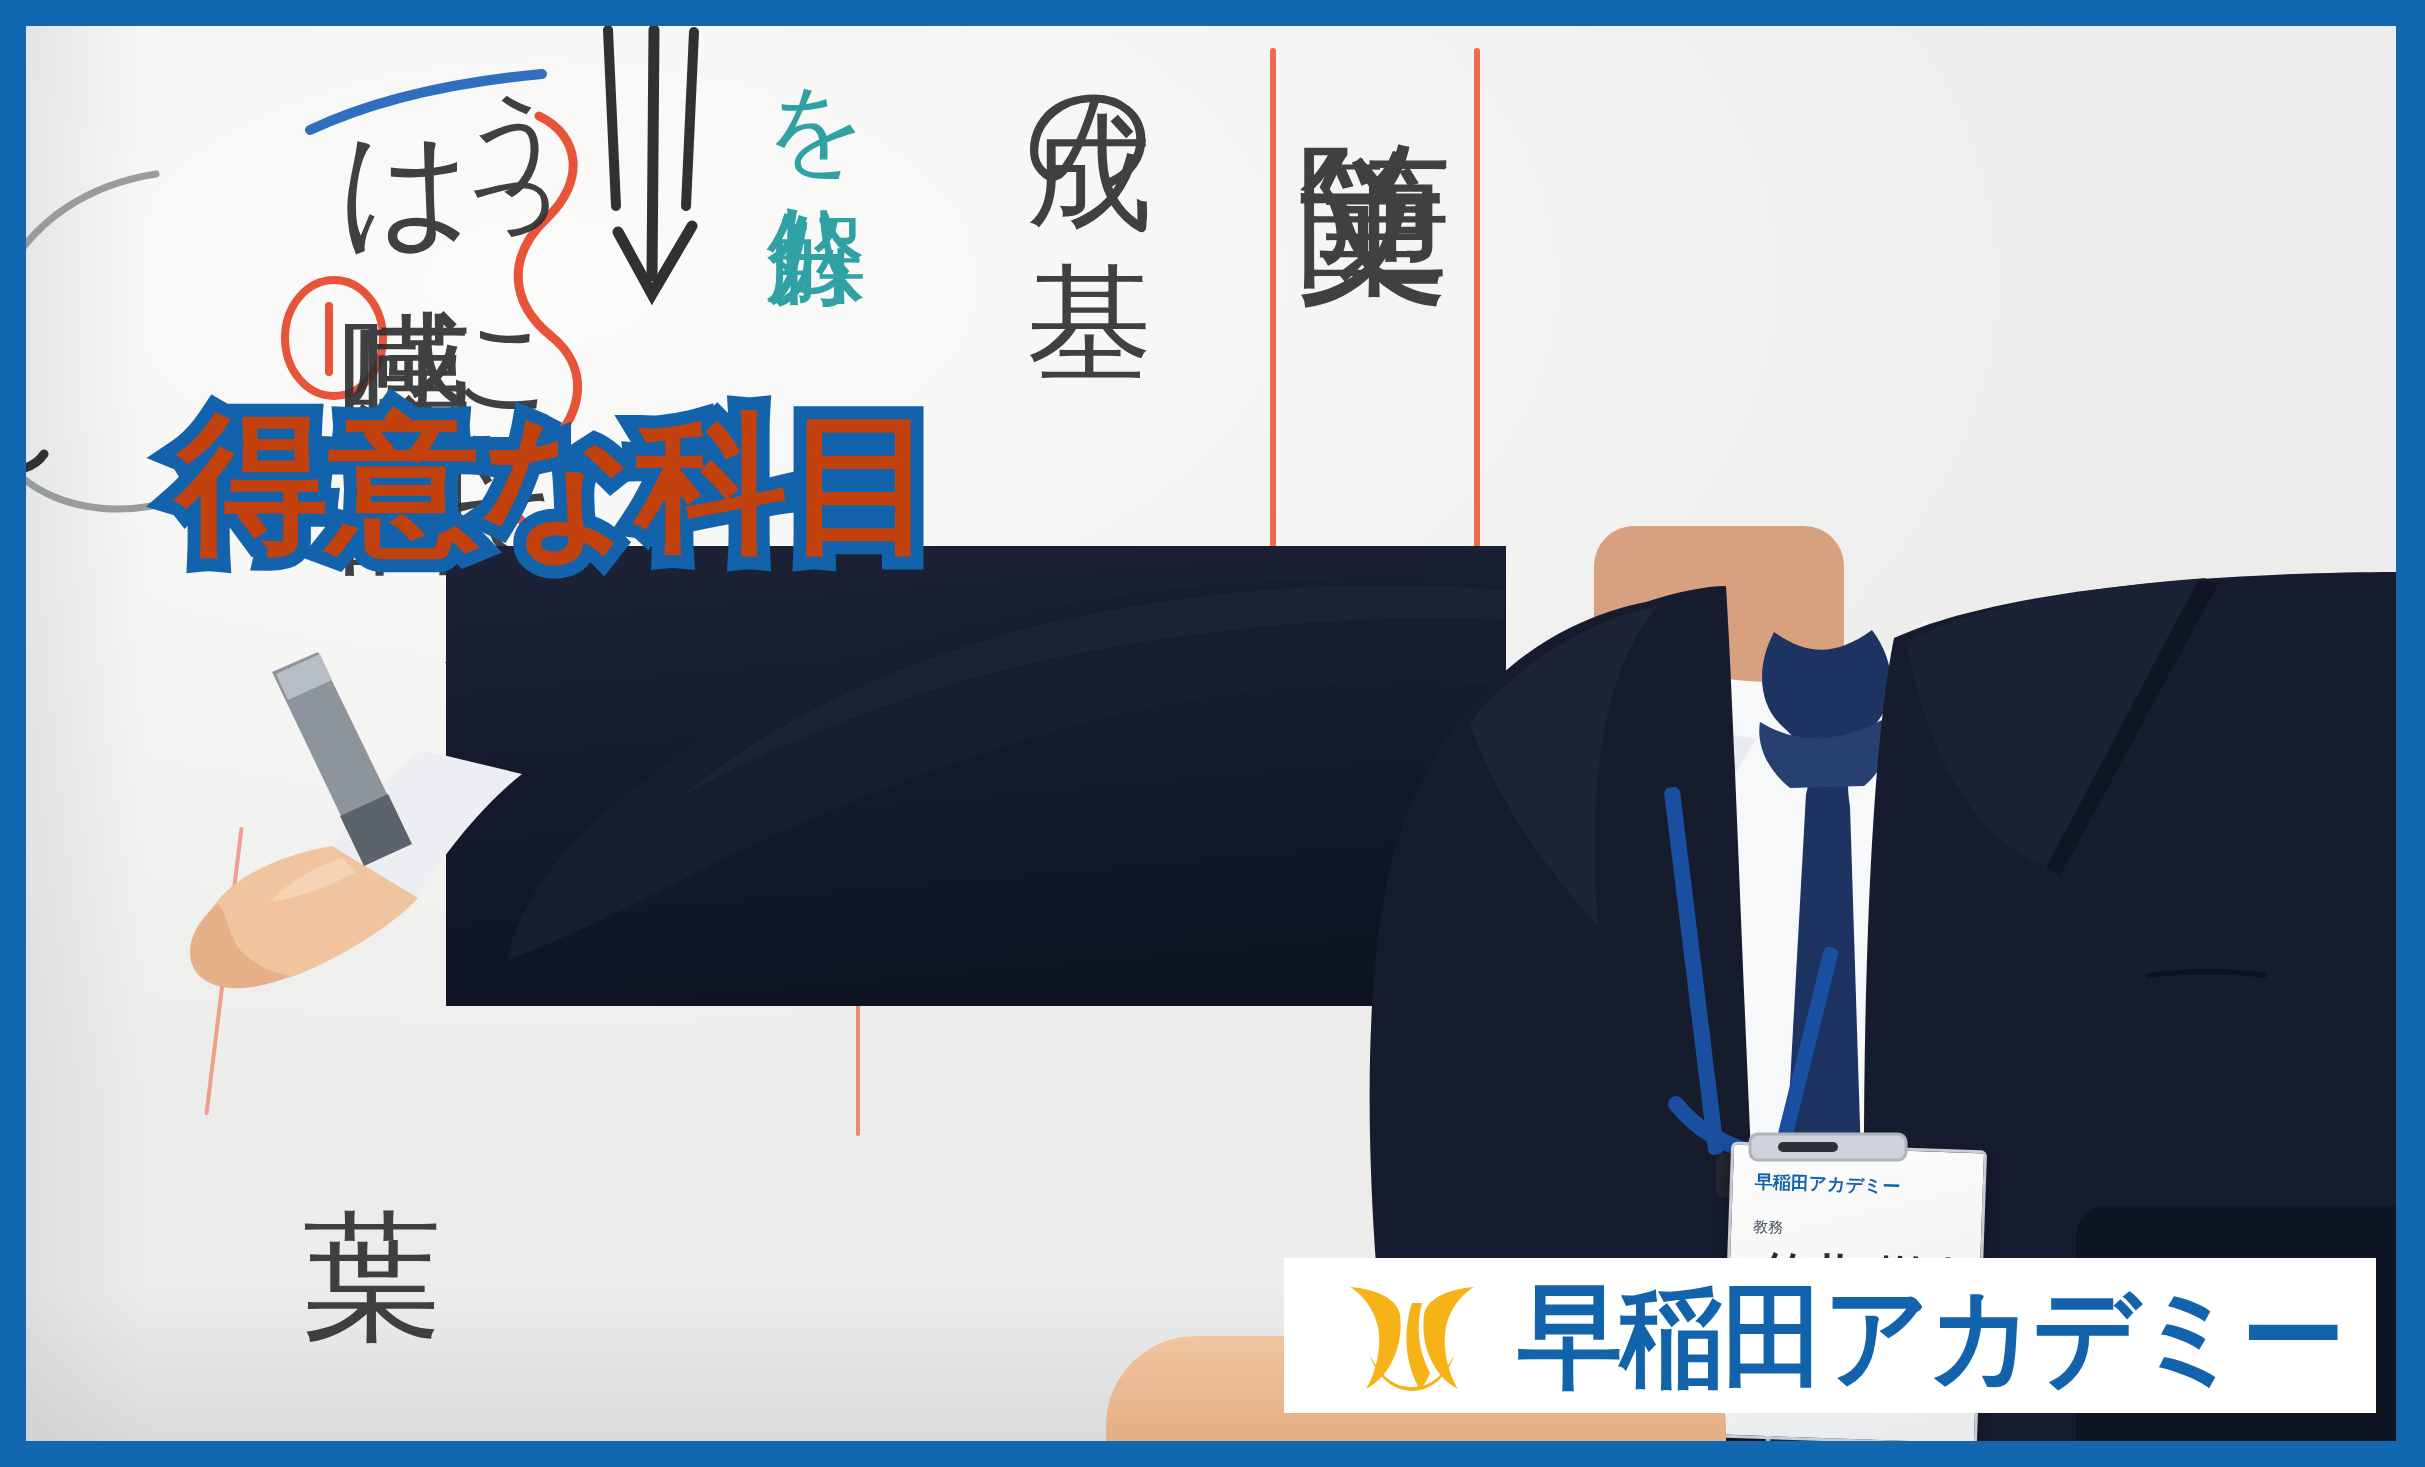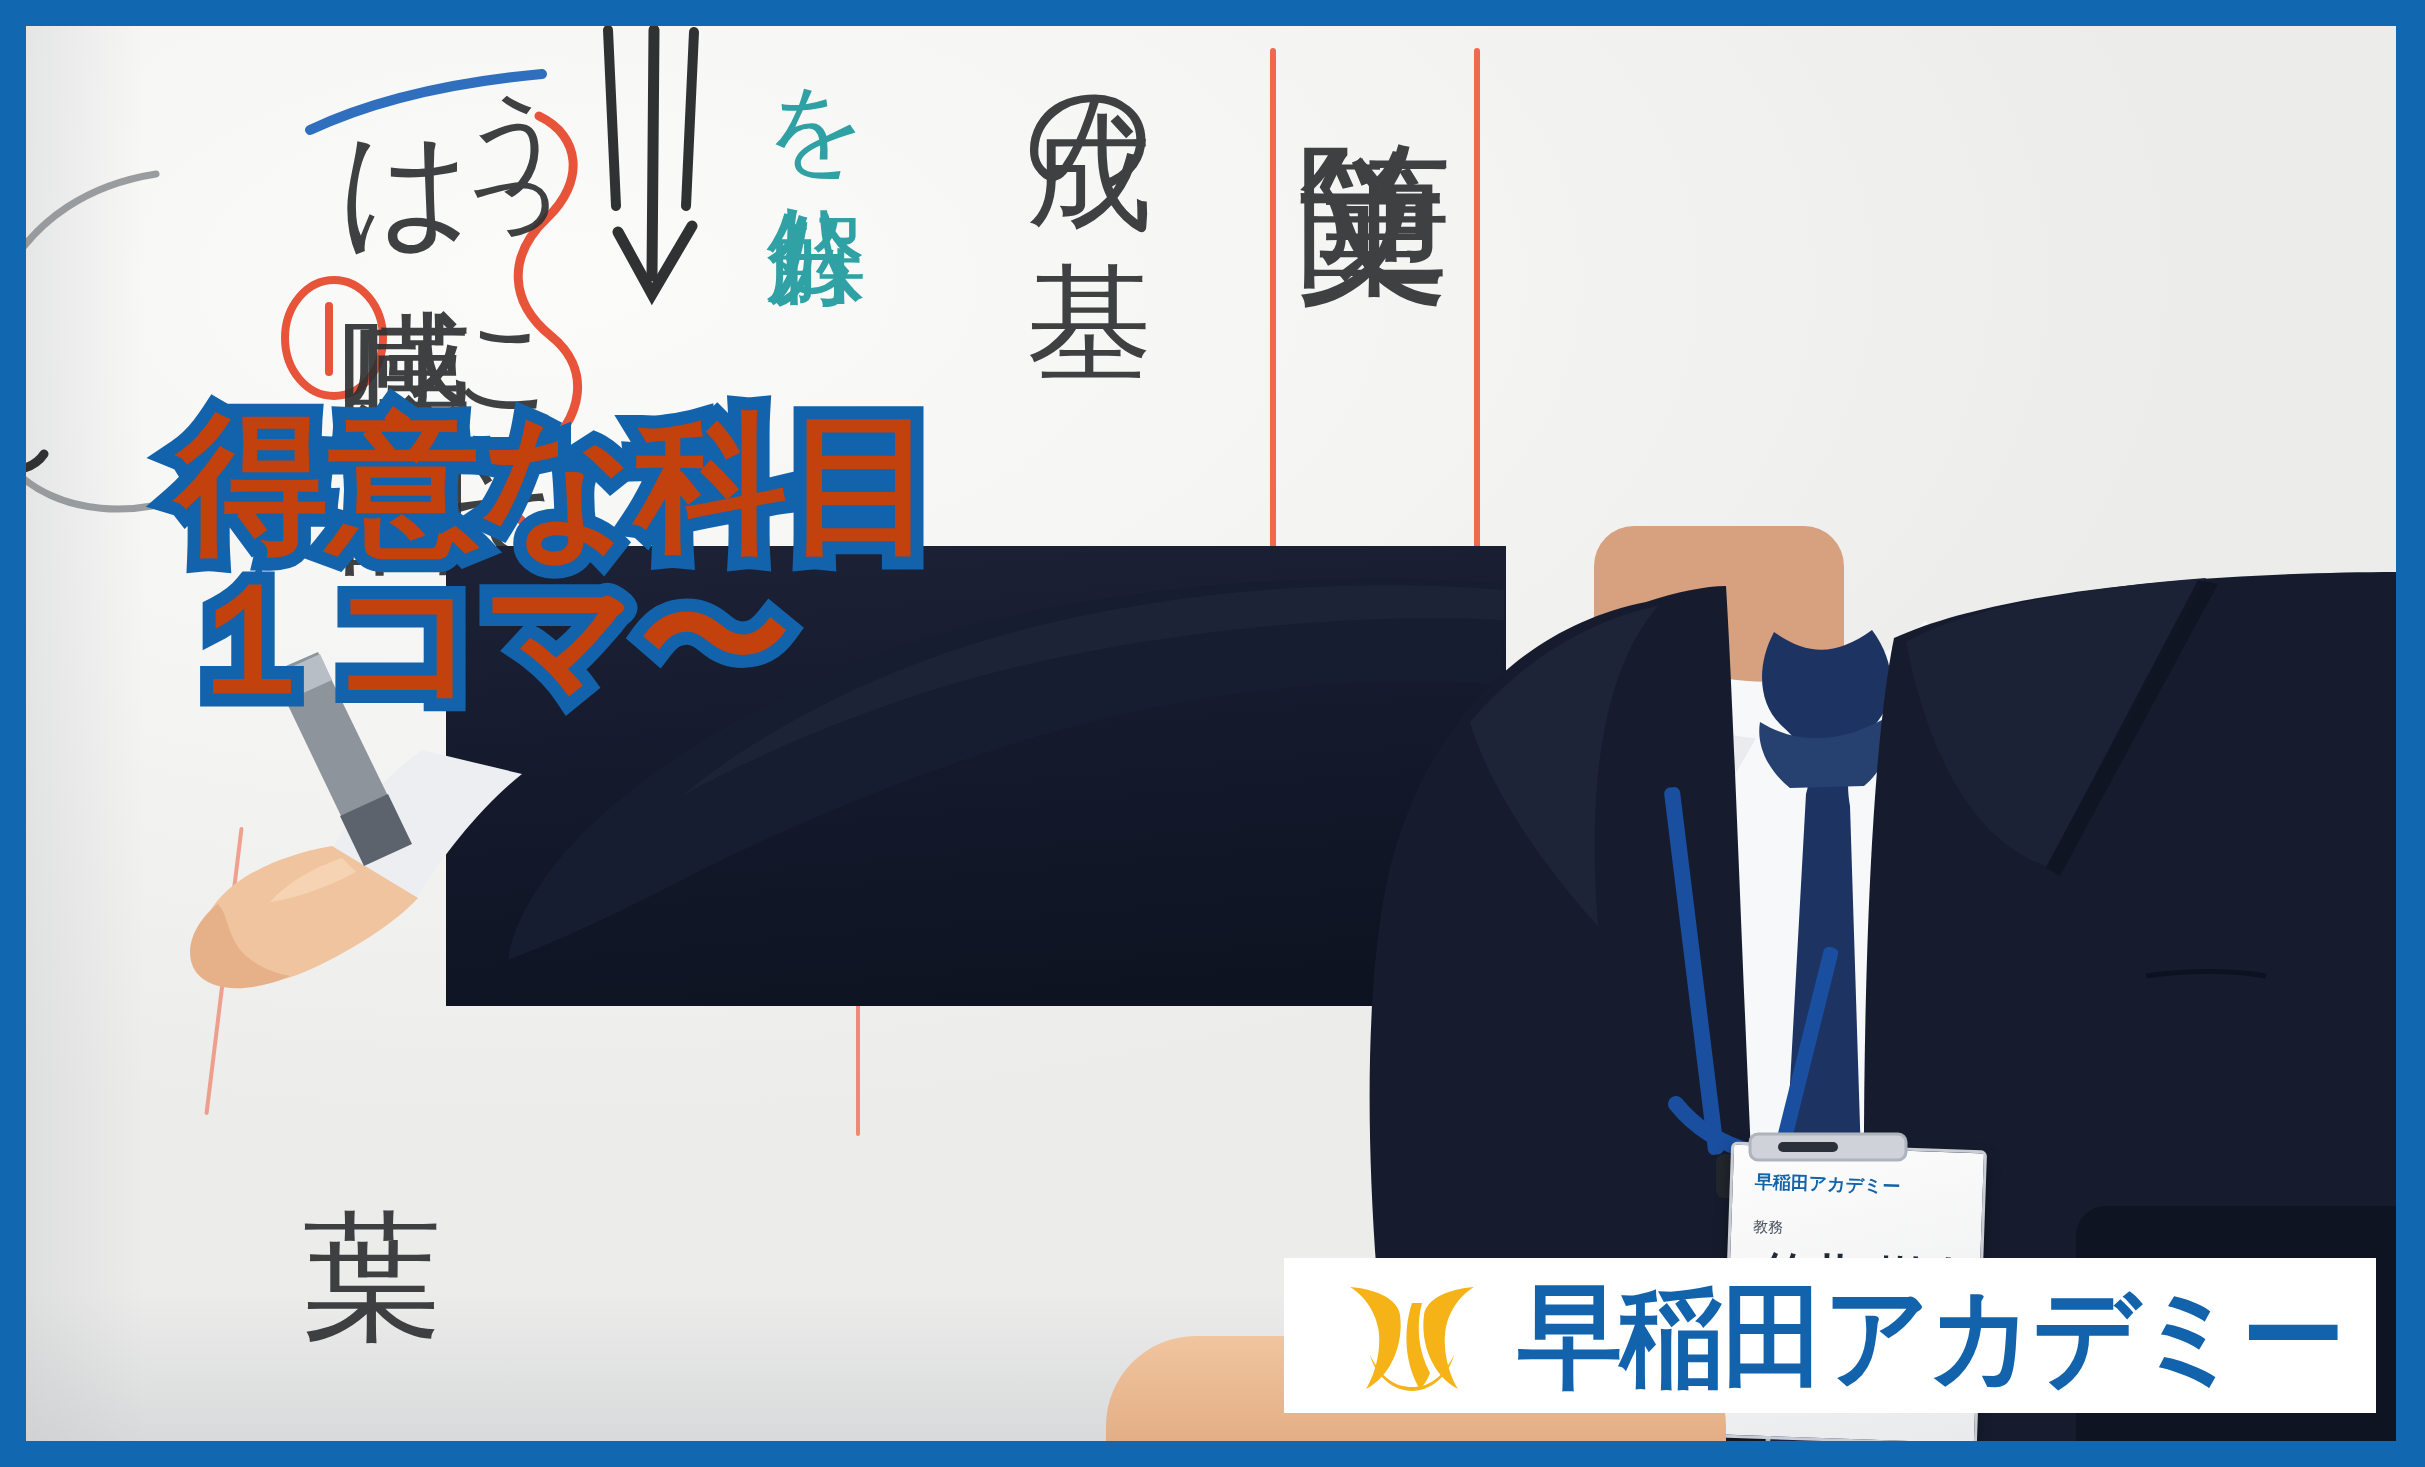--- a/index.html
+++ b/index.html
@@ -298,21 +298,20 @@
         <rect x="2" y="10" width="156" height="26" rx="8" fill="#cfd3d9" stroke="#aeb4bc" stroke-width="3"></rect>
         <rect x="30" y="18" width="60" height="10" rx="5" fill="#2b313a"></rect>
       </svg>
     </div>
 
     <div class="person" style="left:2050px;top:1180px;width:330px;height:240px;background:#0f1422;z-index:12;border-radius:30px 0 0 0"></div>
     <div class="person" style="left:1080px;top:1310px;width:620px;height:120px;background:linear-gradient(180deg,#f0c59f,#e2ab81);z-index:12;border-radius:90px 90px 0 0"></div>
 
     <div class="headline">
       <span class="hl-line hl1">得意な科目</span>
-      <span class="hl-line hl2">１コマ〜</span>
     </div>
 
     <div class="logo-plate">
       <svg class="logo-mark" viewBox="0 0 132 110">
         <path d="M4 6 C4 6 26 18 32 46 C36 66 30 92 20 108 C44 96 58 64 54 34 C52 18 30 8 4 6 Z" fill="#f5b317"></path>
         <path d="M128 6 C128 6 106 18 100 46 C96 66 102 92 112 108 C88 96 74 64 78 34 C80 18 102 8 128 6 Z" fill="#f5b317"></path>
         <path d="M66 22 C56 52 60 86 74 108 C78 104 82 98 84 92 C72 70 70 44 76 22 Z" fill="#f5b317"></path>
         <path d="M24 74 C30 96 48 110 66 110 C84 110 102 96 108 74 C96 98 82 106 66 106 C50 106 36 98 24 74 Z" fill="#f5b317"></path>
       </svg>
       <div class="logo-word">早稲田アカデミー</div>

